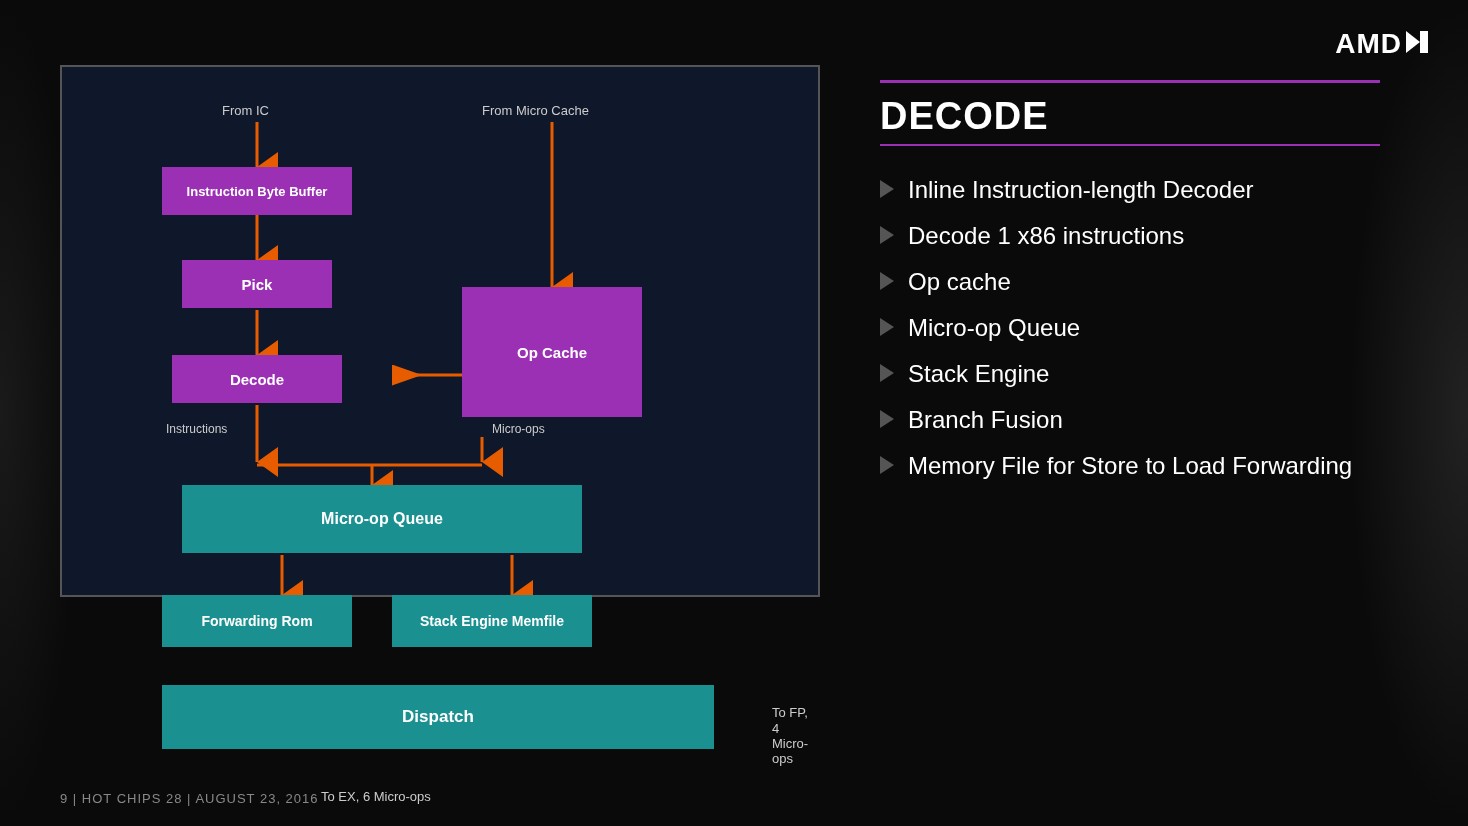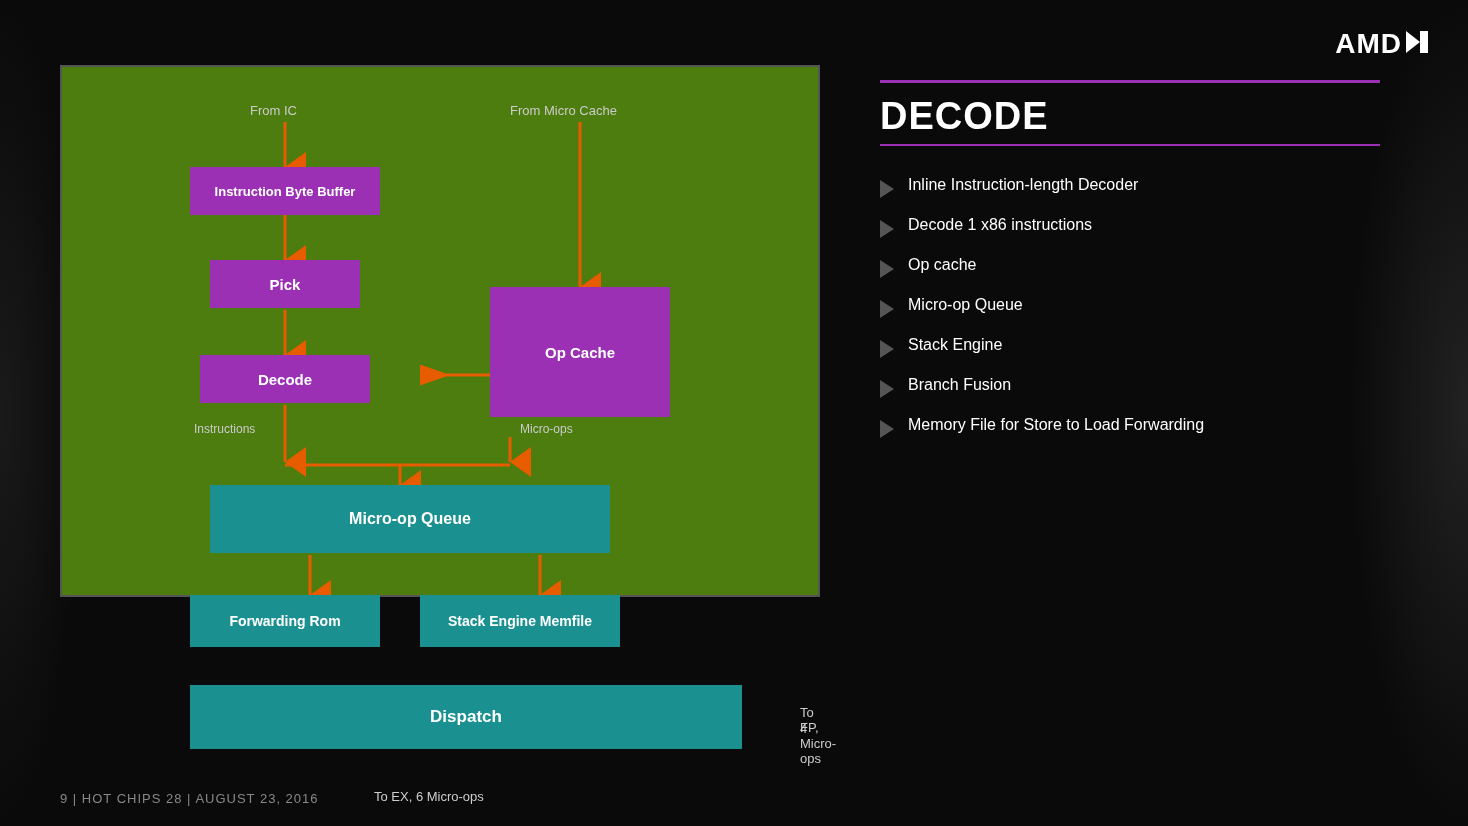--- a/index.html
+++ b/index.html
@@ -43,22 +43,21 @@
     }
 
     
     .diagram-panel {
       position: absolute;
       left: 60px;
       top: 65px;
       width: 760px;
       height: 532px;
       border: 2px solid #555;
-      background: #4d7c0f;
-      padding-left: 28px;
+      background: #0f172a;
     }
 
     
     .content-panel {
       position: absolute;
       left: 880px;
       top: 80px;
       width: 540px;
     }
 
@@ -82,21 +81,21 @@
       margin-bottom: 30px;
     }
 
     .bullet-list {
       list-style: none;
     }
     .bullet-list li {
       display: flex;
       align-items: flex-start;
       margin-bottom: 18px;
-      font-size: 16px;
+      font-size: 24px;
       color: #fff;
     }
     .bullet-arrow {
       display: inline-block;
       width: 0; height: 0;
       border-top: 9px solid transparent;
       border-bottom: 9px solid transparent;
       border-left: 14px solid #555;
       margin-right: 14px;
       margin-top: 4px;
@@ -238,21 +237,21 @@
 
     <div class="box-teal" style="position:absolute; left:100px; top:528px; width:190px; height:52px; font-size:14px; text-align:center;">Forwarding Rom</div>
 
     <div class="box-teal" style="position:absolute; left:330px; top:528px; width:200px; height:52px; font-size:14px; text-align:center;">Stack Engine Memfile</div>
 
     <div class="box-teal" style="position:absolute; left:100px; top:618px; width:552px; height:64px; font-size:17px; text-align:center;">Dispatch</div>
 
     <div class="label-text" style="left:710px; top:638px; font-size:13px;">To FP,</div>
     <div class="label-text" style="left:710px; top:654px; font-size:13px;">4 Micro-ops</div>
 
-    <div class="label-text" style="left:284px; top:722px; font-size:13px;">To EX, 6 Micro-ops</div>
+    <div class="label-text" style="left:259px; top:722px; font-size:13px;">To EX, 6 Micro-ops</div>
 
   </div>
 </div>
 
 <div class="content-panel">
   <div class="decode-accent-line"></div>
   <div class="decode-title">DECODE</div>
   <div class="decode-divider"></div>
 
   <ul class="bullet-list">

